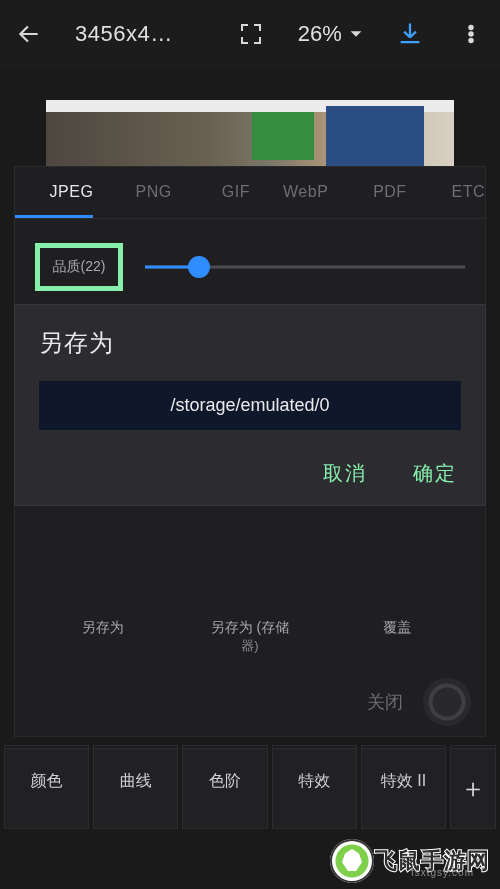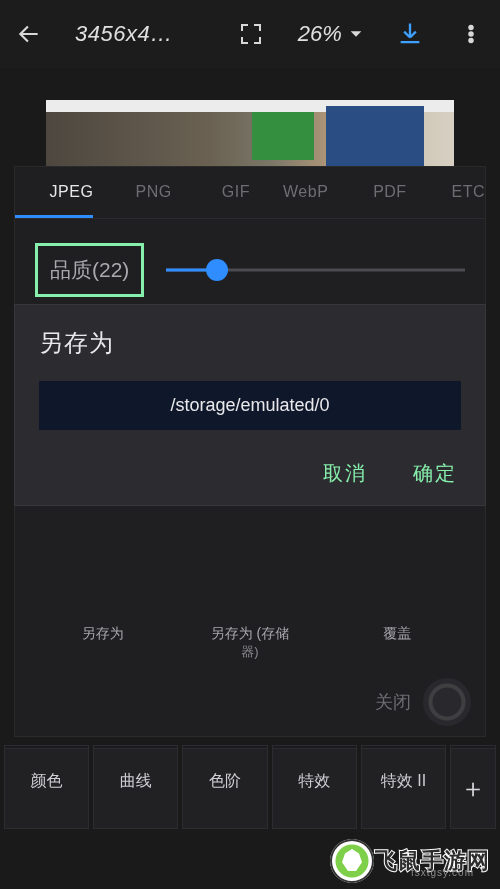--- a/index.html
+++ b/index.html
@@ -1,50 +1,50 @@
 <!DOCTYPE html>
 <html><head>
 <meta charset="utf-8">
 <style>
   * { margin: 0; padding: 0; box-sizing: border-box; font-family: -apple-system, "Helvetica Neue", Arial, sans-serif; }
   html, body { width: 500px; height: 889px; overflow: hidden; background: #000; }
 
   .screen { position: relative; width: 500px; height: 889px; background: #1a1a1b; }
 
   
-  .topbar { display: flex; align-items: center; height: 68px; padding: 0 14px; gap: 32px; background: #1c1c1d; font-style: italic; }
+  .topbar { display: flex; align-items: center; height: 68px; padding: 0 14px; gap: 32px; background: #1c1c1d; }
   .topbar .spacer { flex: 1; }
   .topbar .txt { color: #e0e0e0; font-size: 22px; letter-spacing: .5px; }
   .icon-btn { width: 30px; height: 30px; display: inline-flex; align-items: center; justify-content: center; color: #d8d8d8; cursor: pointer; }
   .icon-btn svg { stroke: currentColor; fill: none; stroke-width: 2; }
   .zoom { display: inline-flex; align-items: center; gap: 6px; color: #e0e0e0; font-size: 22px; }
 
   
   .canvas-strip { position: absolute; top: 100px; left: 46px; right: 46px; height: 66px; background: linear-gradient(90deg,#4d473f,#6a6152 40%,#7a7768 55%,#b19779 70%,#c9c2b1 85%,#d8d1c3); border-top: 12px solid #ececec; }
   .canvas-strip .poster { position: absolute; right: 30px; top: -6px; width: 98px; height: 62px; background: #2a4e84; }
   .canvas-strip .poster2 { position: absolute; right: 140px; top: 0; width: 62px; height: 48px; background: #348f3f; }
 
   
   .panel { position: absolute; top: 166px; left: 14px; right: 14px; bottom: 152px; background: #1f1f22; border: 1px solid #2a2a2d; display: flex; flex-direction: column; }
   .tabs { display: flex; border-bottom: 1px solid #2b2b2f; }
   .tabs .tab { flex: 1; text-align: right; padding: 16px 0 14px; font-size: 16px; color: #6d6d72; letter-spacing: .5px; cursor: pointer; }
   .tabs .tab.active { color: #e7e7ea; border-bottom: 3px solid #2f8dff; }
 
   .quality-row { display: flex; align-items: center; gap: 22px; padding: 24px 20px 18px; }
-  .q-box { border: 3px solid #86efac; color: #a9a9af; font-size: 21px; padding: 10px 12px; min-width: 88px; text-align: center; }
+  .q-box { border: 5px solid #86efac; color: #a9a9af; font-size: 14px; padding: 10px 12px; min-width: 88px; text-align: center; }
   .slider { position: relative; flex: 1; height: 28px; }
   .slider .track { position: absolute; top: 50%; transform: translateY(-50%); height: 3px; width: 100%; background: #4b4b50; }
   .slider .fill  { position: absolute; top: 50%; transform: translateY(-50%); height: 3px; background: #2f8dff; }
   .slider .thumb { position: absolute; top: 50%; transform: translate(-50%,-50%); width: 22px; height: 22px; border-radius: 50%; background: #2f8dff; }
 
   .opt-icons { display: flex; margin-top: 310px; padding: 0 14px; }
   .opt { flex: 1; text-align: center; color: #a7a7ac; font-size: 14px; }
   .opt .sub { display: block; font-size: 13px; color: #8a8a8f; }
 
-  .panel-footer { position: absolute; bottom: 10px; right: 14px; display: flex; align-items: center; gap: 12px; }
+  .panel-footer { position: absolute; bottom: 10px; right: 14px; display: flex; align-items: center; gap: 20px; }
   .close-txt { color: #6d6d72; font-size: 18px; }
   .ring { width: 48px; height: 48px; border-radius: 50%; background: radial-gradient(circle at 50% 50%, transparent 14px, #4a4a4d 15px, #4a4a4d 18px, transparent 19px), #2d2d31; opacity: .75; }
 
   
   .dialog { position: absolute; top: 304px; left: 14px; right: 14px; background: #2c2c30; padding: 22px 24px 18px; border: 1px solid #37373b; }
   .dialog h2 { color: #e9e9ec; font-weight: 400; font-size: 24px; margin-bottom: 22px; letter-spacing: 1px; }
   .path-box { background: #0f172a; color: #e9e9ec; text-align: center; padding: 14px 8px; font-size: 18px; margin-bottom: 30px; }
   .fname-row { display: flex; align-items: baseline; gap: 6px; margin-bottom: 62px; }
   .fname { flex: 1; position: relative; color: #e9e9ec; font-size: 19px; letter-spacing: .3px; padding-bottom: 6px; border-bottom: 2px solid #2f8dff; }
   .caret { display: inline-block; width: 2px; height: 22px; background: #2f8dff; vertical-align: -3px; margin-left: 2px; }

